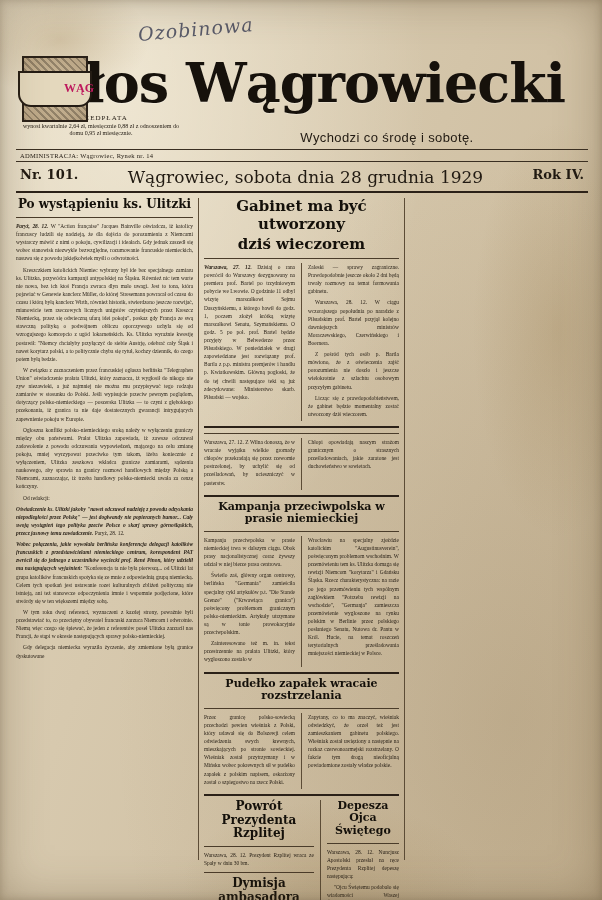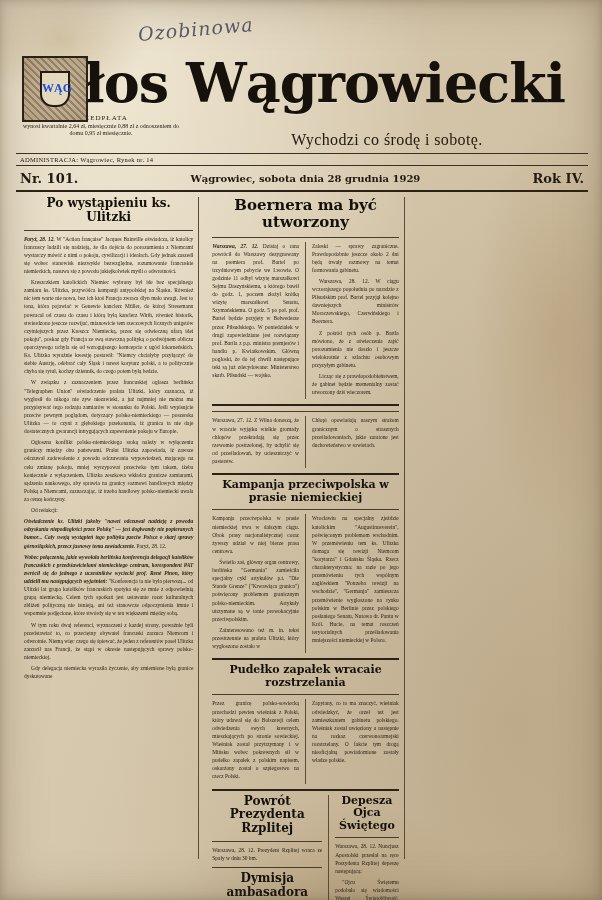--- a/index.html
+++ b/index.html
@@ -48,68 +48,68 @@
     position:absolute;left:6px;top:44px;width:62px;height:62px;
     border:2px solid #2a2118;
     background:
       repeating-linear-gradient(45deg,rgba(40,32,22,.30) 0 2px,rgba(40,32,22,0) 2px 5px),
       radial-gradient(circle at 50% 50%,#cdbb9b,#b6a181);
     display:flex;align-items:center;justify-content:center;
   }
   .logo .shield{
     width:26px;height:32px;background:#e4d8bd;border:2px solid #241c14;
     border-radius:0 0 13px 13px;
-    font-size:12px;font-weight:bold;line-height:30px;text-align:center;color:#1d4ed8;
+    font-size:12px;font-weight:bold;line-height:30px;text-align:center;color:#be185d;
     font-family:"Liberation Serif",serif;
+    padding-left:44px;
   }
   .title{
     font-family:"DejaVu Serif", serif;
     font-weight:bold;
     font-size:54px;
     letter-spacing:-1px;
     line-height:1;
     color:#16110b;
     text-shadow:0 1px 0 rgba(255,255,255,.25);
   }
   .sub-row{
     display:flex;justify-content:space-between;align-items:flex-start;
     margin-top:4px;font-size:6px;line-height:1.25;
   }
   .sub-left{width:170px;text-align:center;}
   .sub-right{width:150px;text-align:center;}
   .sub-label{font-variant:small-caps;letter-spacing:1px;font-size:7px;}
   .slogan{
-    flex:1;text-align:center;font-family:Liberation Serif, serif;
-    font-size:16px;padding-top:16px;letter-spacing:.4px;
+    flex:1;text-align:center;font-family:Liberation Sans, sans-serif;
+    font-size:13px;padding-top:16px;letter-spacing:.4px;
   }
   .admin-bar{
     margin-top:3px;border-top:1px solid #3a2f22;border-bottom:1px solid #3a2f22;
     font-size:6.5px;padding:2px 4px;text-align:left;letter-spacing:.3px;
   }
   .issue-bar{
-    display:flex;justify-content:space-between;align-items:center;
+    display:flex;justify-content:space-between;
     font-family:"DejaVu Serif",serif;font-weight:bold;
     font-size:13px;padding:5px 4px 4px 4px;
     border-bottom:2px solid #2b2118;
   }
-  .issue-bar .center{font-size:10px;font-weight:bold;}
+  .issue-bar .center{font-size:17px;font-weight:normal;}
 
   
   .columns{
     display:flex;
     margin-top:5px;
     height:662px;
   }
   .col{
     box-sizing:border-box;
     font-size:5.4px;
     line-height:1.5;
     text-align:justify;
     color:#241c13;
-    margin-left:8px;
   }
   .col.c1{width:32%;padding-right:5px;border-right:1px solid #5c4c36;}
   .col.c2{width:36%;padding:0 5px;border-right:1px solid #5c4c36;}
   .col.c3{width:32%;padding-left:5px;}
   .hl{
     font-family:"DejaVu Serif",serif;
     font-weight:bold;
     text-align:center;
     line-height:1.15;
     margin:0 0 3px 0;
@@ -175,21 +175,22 @@
         <p>Ogłoszna konflikt polsko-niemieckiego sroką naleźy w wyłączeniu graniczy między obu państwami. Prałat Ulitzka zapowiada, iż zawsze odczuwał zadowolenie z powodu odczuwania wypowiedzeń, mającego na celu zmianę pokoju, mniej wyrzypowat przeciwko tym takom, iżeba koniecznie z wyłączeniem, Ulitzka zeszkowa wkładca granicze zamiarami, sądzenia naukowego, aby sprawia na granicy rozmowi handlowych między Polską a Niemcami, zaznaczając, iż trzeba handlowy polsko-niemiecki uwała za cenzę kończyny.</p>
         <p>Od redakcji:</p>
         <p class="noind"><span class="dl">Oświadczenie ks. Ulitzki jakoby "nawet odczuwał nadzieję z powodu odzyskania niepodległości przez Polskę" — jest dogłwandy nie popieranych bumor... Cały swoją wystąpień tego polityka pzeciw Polsce o skarj sprawy górnośląskich, przecz jasnowy temu zawiadczenie.</span> <span>Paryż, 28. 12.</span></p>
         <p class="noind"><span class="dl">Wobec połączenia, jakie wywołała berlińska konferencja delegacji katolików francuskich z przedstawicielami niemieckiego centrum, korespondent PAT zwrócił się do jednego z uczestników wyciecki prof. René Pinon, który udzielił mu następujących wyjaśnień:</span> <span>"Konferencja ta nie była pierwszą... od Ulitzki lat grupa katolików francuskich spotyka się ze mnie z odpowiednią grupą niemiecką. Celem tych spotkań jest ustawanie rozet kulturalnych zbliżeń polityczną nie istnieją, ani też stanowcze odpoczynienia imnie i wspomnie podjęcione, które stwórdy się w ten większemi między sobą.</span></p>
         <p>W tym roku dwaj referenci, wyznaczeni z kazdej strony, poważnie byli przedstawiać to, co przeciętny obywatel francuski zarzuca Niemcom i odwrotnie. Niemą więc czego się śpiewać, że jeden z referentów poseł Ulitzka zarzucił nas Francji, że stąpi w okresie następujących sprawy polsko-niemieckiej.</p>
         <p>Gdy delegacja niemiecka wyraziła życzenie, aby zmiemione byłą granice dyskutowane</p>
         <p></p>
       </div>
 
       <div class="col c2">
-        <div class="hl big">Boernera ma być utworzony</div>
+        <div class="hl big">Gabinet ma być utworzony</div>
+        <div class="hl big">dziś wieczorem</div>
         <div class="rule"></div>
 
         <div class="split">
           <div>
             <p class="noind"><span class="dl">Warszawa, 27. 12.</span> <span>Dzisiaj o rana powrócił do Warszawy dezygnowany na premiera prof. Bartel po trzydniowym pobycie we Lwowie. O godzinie 11 odbyl wizytę marszałkowi Sejmu Daszyńskiemu, a którego bawił do godz. 1, poczem złożył krótką wizytę marszałkowi Senatu, Szymańskiemu. O godz. 5 po poł. prof. Bartel będzie przyjęty w Belwederze przez Piłsudskiego. W poniedziałek w drugi zapowiedziane jest rozwiązany prof. Bartla z p.p. ministra premjerów i handlu p. Kwiatkowskim. Główną pogłoski, że do tej chwili następujące teki są już zdecydowane: Ministerstwo skarb. Piłsudski — wojsko.</span></p>
           </div>
           <div class="sep"></div>
           <div>
             <p class="noind">Zaleski — sprawy zagraniczne. Prawdopodobnie jeszcze około 2 dni będą trwały rozmowy na temat formowania gabinetu.</p>
             <p>Warszawa, 28. 12. W ciągu wczorajszego popołudnia po naradzie z Piłsudskim prof. Bartel przyjął kolejno dawniejszych ministrów Moraczewskiego, Czerwińskiego i Boernera.</p>

